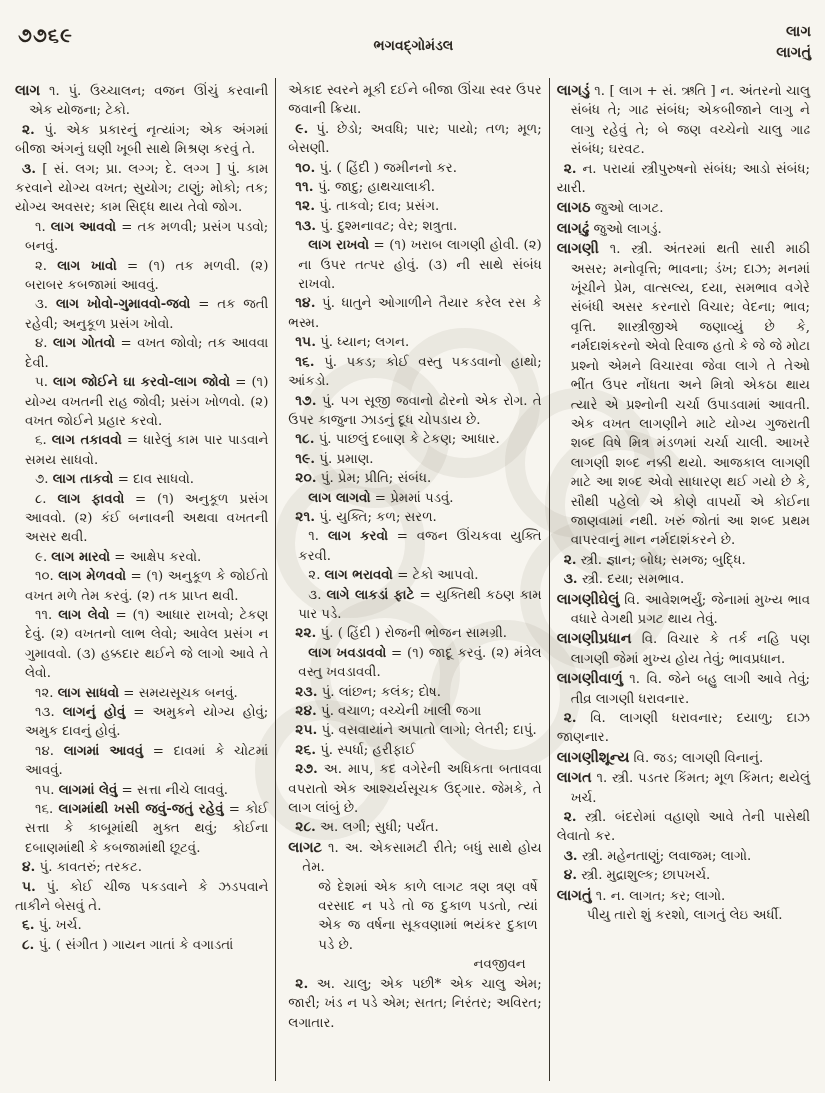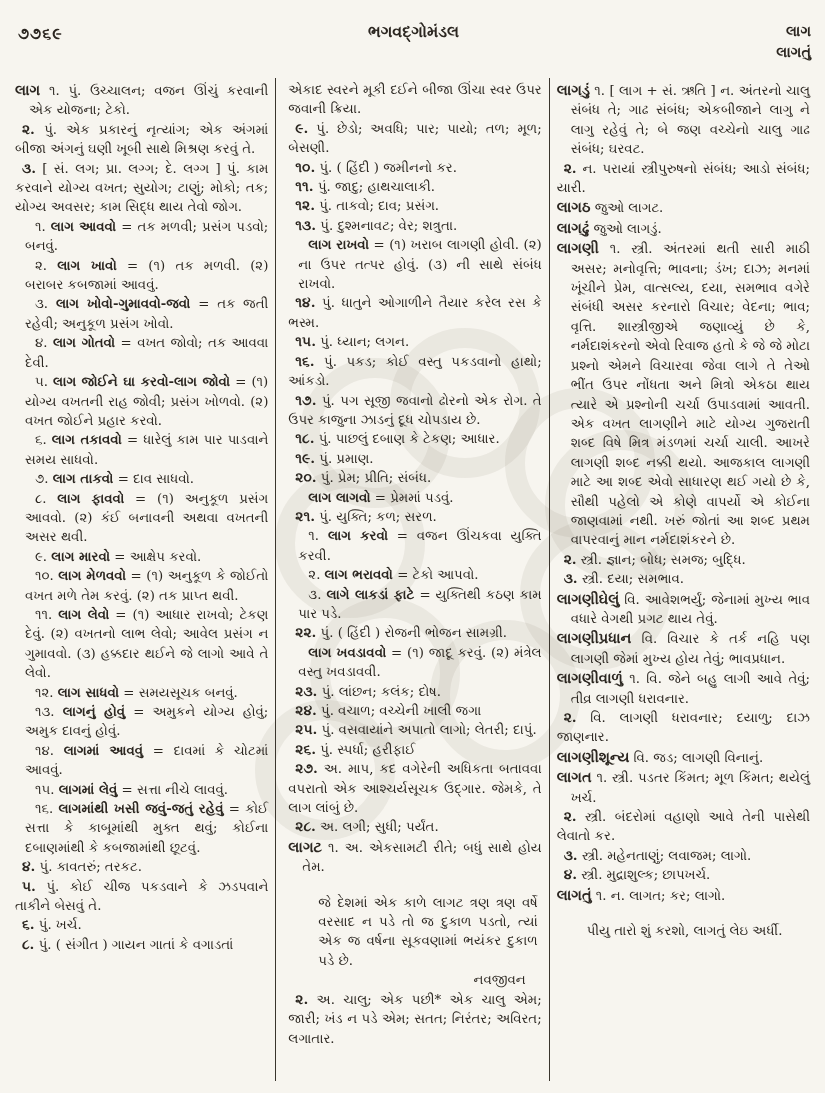--- a/index.html
+++ b/index.html
@@ -11,61 +11,61 @@
     margin:0 auto;
     background:var(--bg,#f7f5ef);
     color:var(--ink,#2b2620);
     overflow:hidden;
   }
 
   
   .header { position:absolute; top:20px; left:16px; right:14px; height:58px; z-index:2; }
   .pgnum {
     position:absolute; left:2px; top:4px;
-    font-weight:bold; font-size:16px; letter-spacing:1px;
+    font-weight:bold; font-size:20px; letter-spacing:1px;font-family:Liberation Serif, serif;
   }
   .title {
-    position:absolute; left:0; right:0; top:2px; margin:0;
-    text-align:center; font-size:16px; font-weight:bold;
+    position:absolute; left:0; right:0; top:2px; margin:15px;
+    text-align:center; font-size:14px; font-weight:bold;
   }
   .guide { position:absolute; right:0; top:0; text-align:right; font-weight:bold; font-size:14.5px; line-height:21px; }
   .guide span { display:block; }
 
   
   .watermark { position:absolute; inset:0; z-index:0; pointer-events:none; }
   .wm-ring {
     position:absolute; border-radius:50%;
     border:20px solid var(--wm,rgba(125,115,95,0.10));
     box-sizing:border-box;
   }
 
   
   .columns {
     position:absolute; left:8px; right:8px; top:78px; bottom:12px;
-    display:flex; z-index:1;
+    display:flex; z-index:1;justify-content:flex-end;
   }
   .col {
     flex:1 1 0; min-width:0;
     padding:2px 7px 0 7px;
     font-size:13.3px; line-height:19.4px;
     text-align:justify;
     overflow:hidden;
   }
   .col.mid { border-left:1.5px solid var(--rule,#3a352d); border-right:1.5px solid var(--rule,#3a352d);padding-left:12px; }
 
   
   p.para { margin:0; }
   .hw { font-weight:bold; }
   p.entry { padding-left:14px; text-indent:-14px; }
   p.entry .hw { font-size:14.6px; }
   p.sense { text-indent:7px; }
   p.sense .hw { font-size:13.8px; }
   p.idiom { padding-left:10px; text-indent:10px; }
   p.cont  { text-indent:0; }
-  p.quote { padding-left:30px; padding-right:4px; text-indent:0;margin-top:16px; }
+  p.quote { padding-left:30px; padding-right:4px; text-indent:0; }
   p.attrib{ text-align:right; padding-right:16px; }
 </style>
 </head>
 <body>
 
 <div class="page" style="--bg: #f7f5ef; --ink: #2b2620; --rule: #3a352d; --wm: rgba(125,115,95,0.10);">
 
   <div class="watermark" id="watermark">
       <div class="wm-ring" style="left: 390px; top: 328px; width: 150px; height: 150px;"></div>
       <div class="wm-ring" style="left: 505px; top: 388px; width: 150px; height: 150px;"></div>

